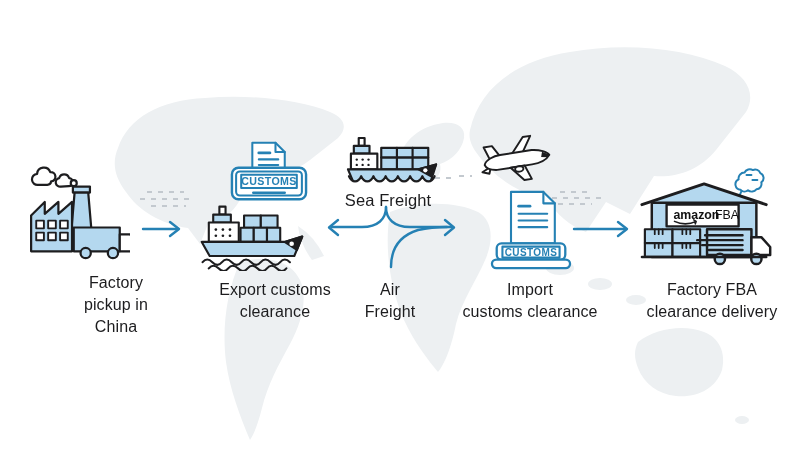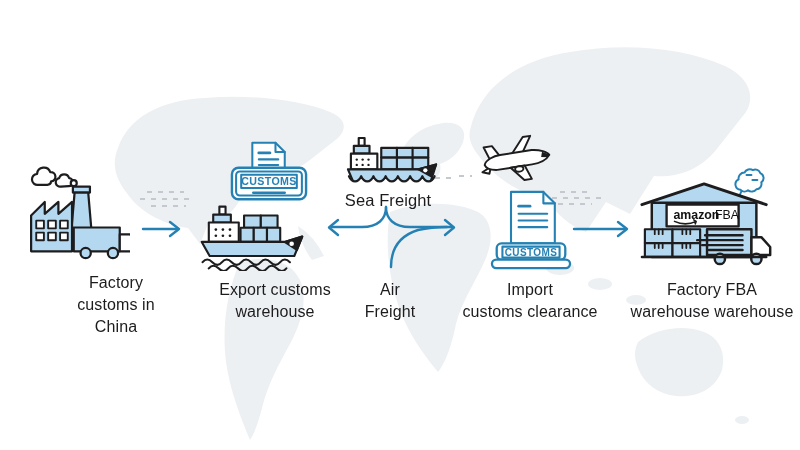--- a/index.html
+++ b/index.html
@@ -222,41 +222,41 @@
         <path d="M117,78 h10 l9,10 v8 h-19 z" fill="#fff"></path>
         <circle cx="85" cy="100" r="5.2" fill="#b4d8ef"></circle>
         <circle cx="122" cy="100" r="5.2" fill="#b4d8ef"></circle>
       </g>
       <line x1="6" y1="98" x2="132" y2="98" fill="none"></line>
     </g>
   </svg>
 
   <div class="stage-label" style="left:76px;top:272px;margin-left:40px;">
     <div>Factory</div>
-    <div>customs in</div>
+    <div>pickup in</div>
     <div>China</div>
   </div>
 
   <div class="stage-label" style="left:248px;top:279px;margin-left:27px;">
     <div>Export customs</div>
-    <div>warehouse</div>
+    <div>clearance</div>
   </div>
 
   <div class="stage-label lbl-sea" style="left:388px;top:189px;">
     <div>Sea Freight</div>
   </div>
 
   <div class="stage-label" style="left:530px;top:279px;">
     <div>Import</div>
     <div>customs clearance</div>
   </div>
 
   <div class="stage-label" style="left:390px;top:279px;">
     <div>Air</div>
     <div>Freight</div>
   </div>
 
   <div class="stage-label" style="left:712px;top:279px;">
     <div>Factory FBA</div>
-    <div>warehouse warehouse</div>
+    <div>clearance delivery</div>
   </div>
 
 </div>
 
 </body></html>

